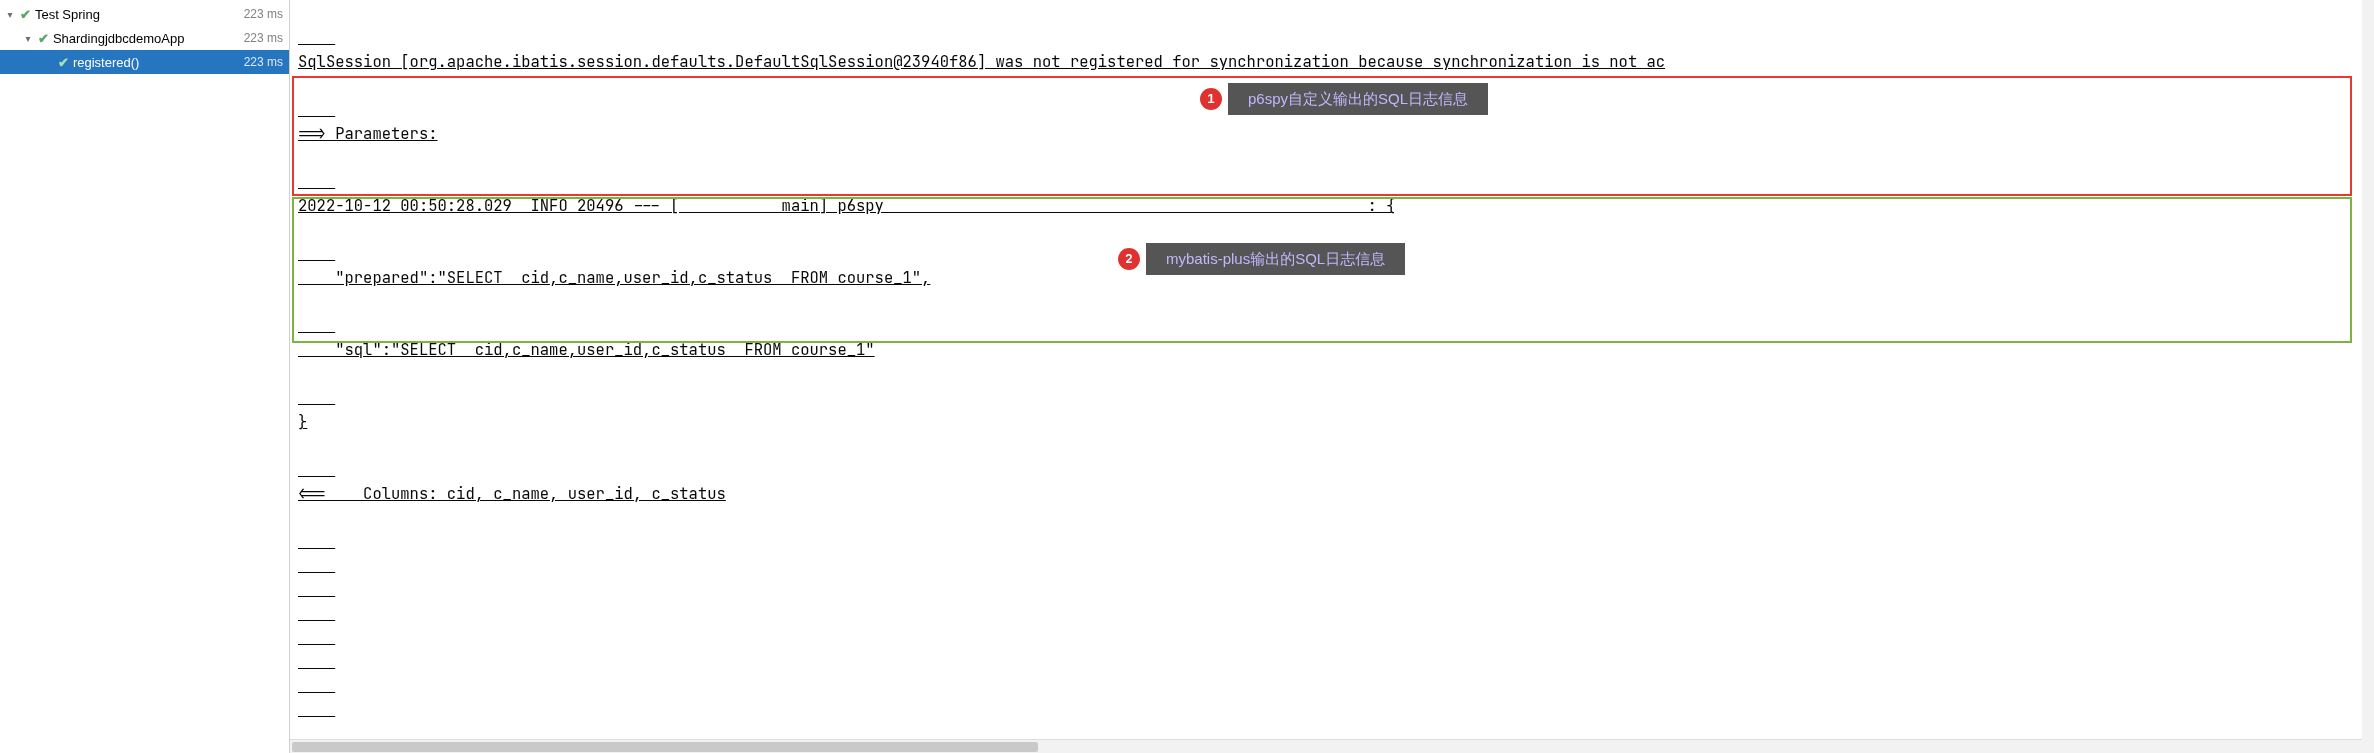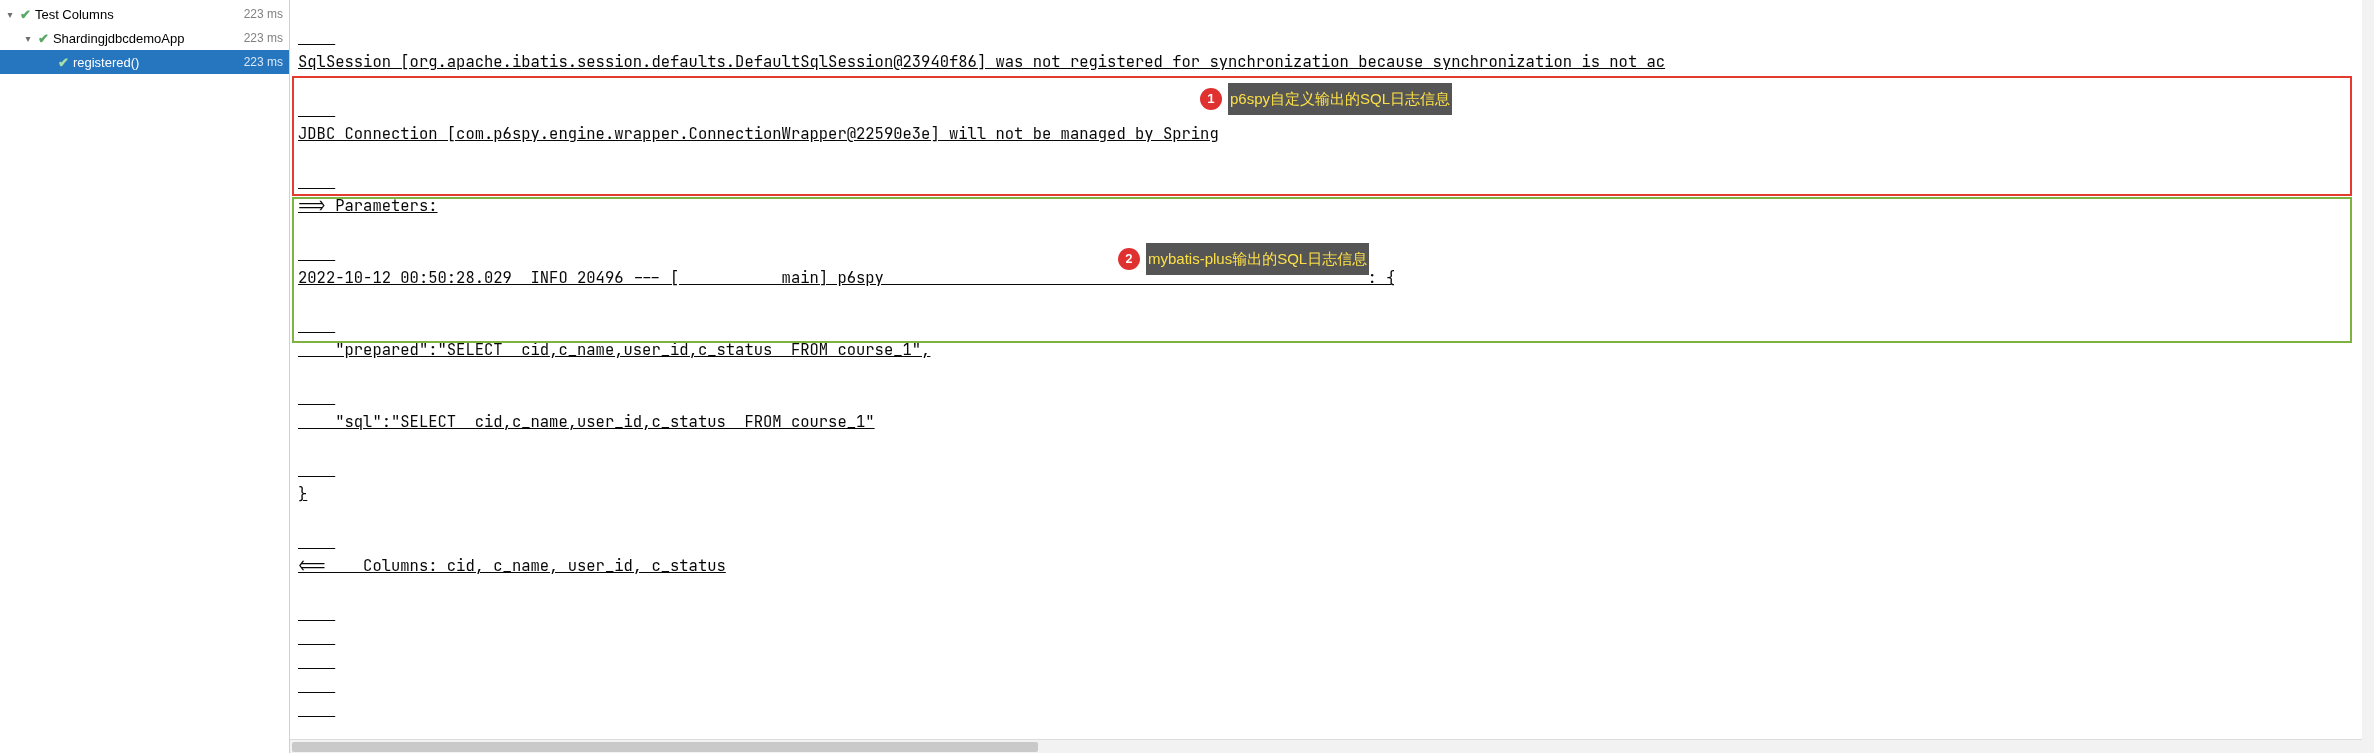--- a/index.html
+++ b/index.html
@@ -73,22 +73,22 @@
   border-radius: 50%;
   background: #e03131;
   color: #fff;
   font-size: 13px;
   font-weight: bold;
   display: flex; align-items: center; justify-content: center;
   margin-right: 6px;
 }
 .callout-label {
   background: #555;
-  color: #fde047;
-  padding: 4px 2px;
+  color: #c4b5fd;
+  padding: 4px 20px;
   font-size: 15px;
   font-family: "Microsoft YaHei","SimSun",sans-serif;
   white-space: nowrap;
 }
 .scrollbar-bottom {
   position: absolute;
   left: 0; right: 12px; bottom: 0;
   height: 14px;
   background: #f2f2f2;
   border-top: 1px solid #dcdcdc;
@@ -111,21 +111,21 @@
 </head>
 <body>
 
 <div class="container">
 
   <div class="sidebar">
     <div class="tree-item">
       <span class="tree-label">
         <span class="chev">▾</span>
         <span class="check-icon">✔</span>
-        <span>Test Columns</span>
+        <span>Test Spring</span>
       </span>
       <span class="tree-time">223 ms</span>
     </div>
     <div class="tree-item indent1">
       <span class="tree-label">
         <span class="chev">▾</span>
         <span class="check-icon">✔</span>
         <span>ShardingjdbcdemoApp</span>
       </span>
       <span class="tree-time">223 ms</span>
@@ -134,21 +134,20 @@
       <span class="tree-label">
         <span class="check-icon">✔</span>
         <span>registered()</span>
       </span>
       <span class="tree-time">223 ms</span>
     </div>
   </div>
 
   <div class="main">
     <div class="log-line">SqlSession [org.apache.ibatis.session.defaults.DefaultSqlSession@23940f86] was not registered for synchronization because synchronization is not ac</div>
-    <div class="log-line">JDBC Connection [com.p6spy.engine.wrapper.ConnectionWrapper@22590e3e] will not be managed by Spring</div>
     <div class="log-line">==&gt; Parameters:</div>
     <div class="log-line">2022-10-12 00:50:28.029  INFO 20496 --- [           main] p6spy                                                    : {</div>
     <div class="log-line">    "prepared":"SELECT  cid,c_name,user_id,c_status  FROM course_1",</div>
     <div class="log-line">    "sql":"SELECT  cid,c_name,user_id,c_status  FROM course_1"</div>
     <div class="log-line">}</div>
     <div class="log-line">&lt;==    Columns: cid, c_name, user_id, c_status</div>
     
     
     
     

